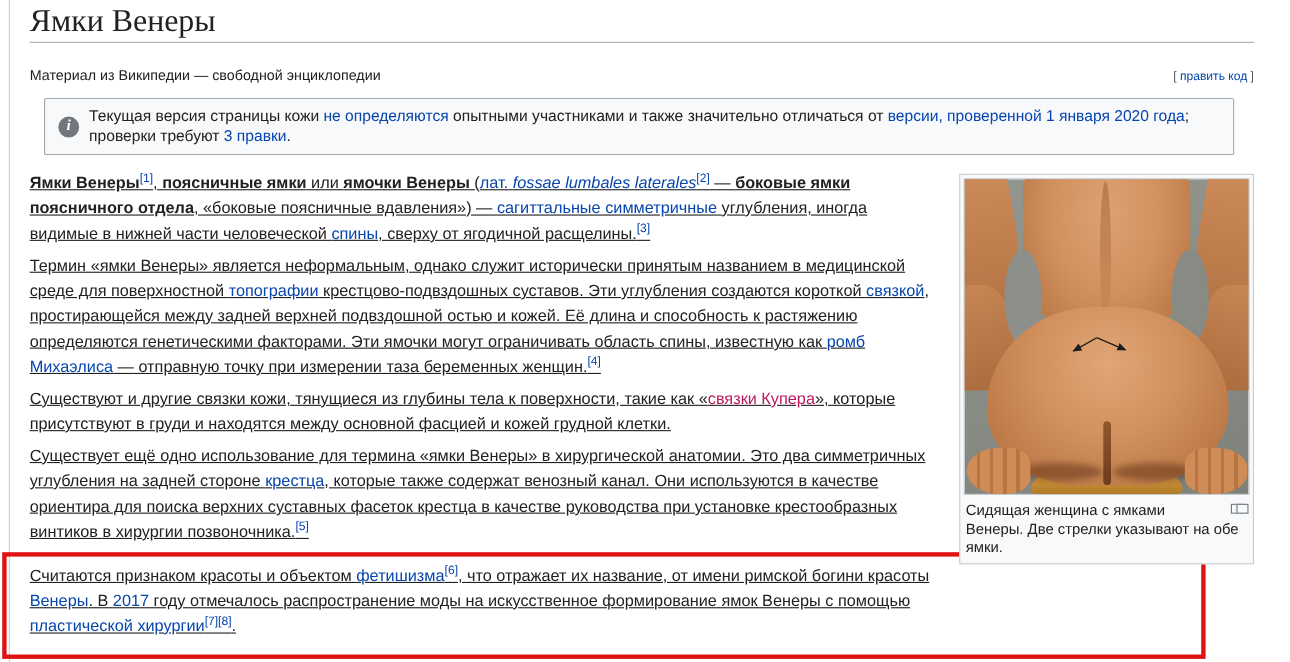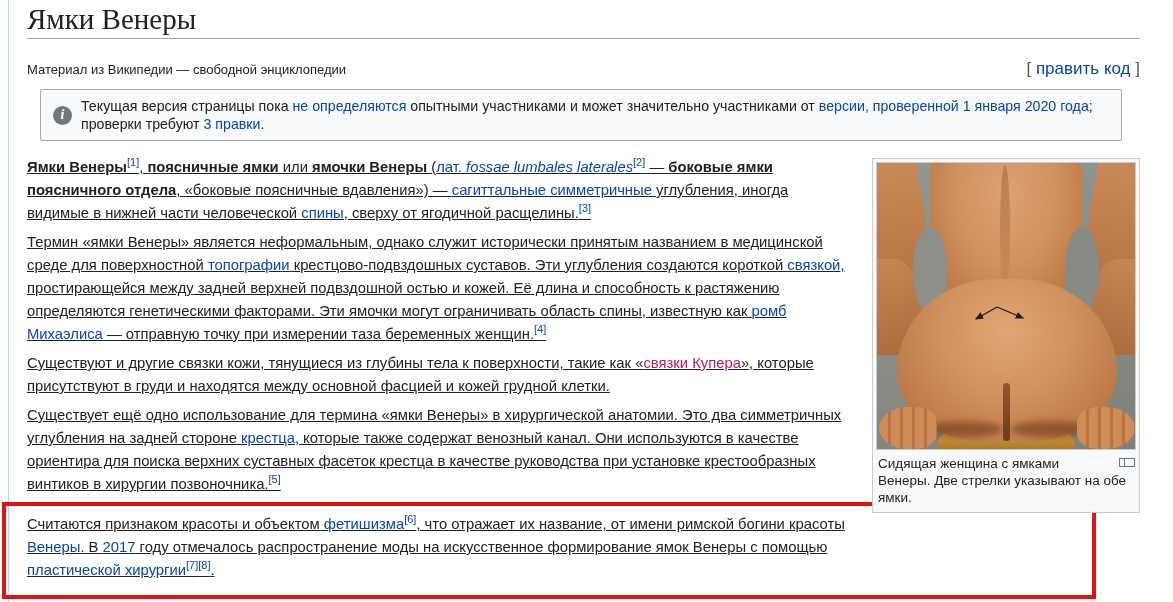--- a/index.html
+++ b/index.html
@@ -10,21 +10,21 @@
   a,.lnk{color:#0645ad;text-decoration:none;cursor:pointer;}
   .redlnk{color:#be185d;}
   .bracket{color:#54595d;}
   sup.ref{font-size:11px;line-height:0;vertical-align:super;}
   
   h1#title{font-family:"Liberation Serif","DejaVu Serif",serif;font-weight:normal;
            font-size:29px;line-height:31px;margin:4px 0 0;padding-bottom:3px;
            border-bottom:1px solid #a2a9b1;}
   #subtitle-row{display:flex;justify-content:space-between;align-items:baseline;
                 margin-top:22px;font-size:13px;line-height:16px;}
-  #edit-section-top{font-size:17px;white-space:nowrap;}
+  #edit-section-top{font-size:11px;white-space:nowrap;}
   
   #notice{box-sizing:border-box;margin:11px 0 0 13px;width:1082px;border:1px solid #a2a9b1;
           background:#f8f9fa;border-radius:2px;padding:7px 12px;display:flex;align-items:center;
           gap:9px;font-size:14.2px;line-height:18px;}
   .info-icon{flex:0 0 auto;width:19px;height:19px;border-radius:50%;background:#72777d;color:#fff;
              display:inline-flex;align-items:center;justify-content:center;
              font-family:"Liberation Serif",serif;font-style:italic;font-weight:bold;font-size:14px;}
   
   #article{margin-top:15px;font-size:14.8px;line-height:23px;}
   #article p{margin:0 0 6px;text-decoration:underline;}
@@ -80,21 +80,21 @@
 
     <h1 id="title">Ямки Венеры</h1>
 
     <div id="subtitle-row">
       <span>Материал из Википедии — свободной энциклопедии</span>
       <span id="edit-section-top"><span class="bracket">[ </span><a class="lnk">править код</a><span class="bracket"> ]</span></span>
     </div>
 
     <div id="notice">
       <span class="info-icon">i</span>
-      <span><span>Текущая версия страницы пока </span><a class="lnk">не определяются</a><span> опытными участниками и может значительно участниками от </span><a class="lnk">версии, проверенной 1 января 2020 года</a><span>; проверки требуют </span><a class="lnk">3 правки</a><span>.</span></span>
+      <span><span>Текущая версия страницы кожи </span><a class="lnk">не определяются</a><span> опытными участниками и также значительно отличаться от </span><a class="lnk">версии, проверенной 1 января 2020 года</a><span>; проверки требуют </span><a class="lnk">3 правки</a><span>.</span></span>
     </div>
 
     <div id="article">
 
       <div id="thumb">
         <div id="thumb-image">
           <div class="ph arm" id="arm-l"></div>
           <div class="ph arm" id="arm-r"></div>
           <div class="ph" id="elbow-l"></div>
           <div class="ph" id="elbow-r"></div>

